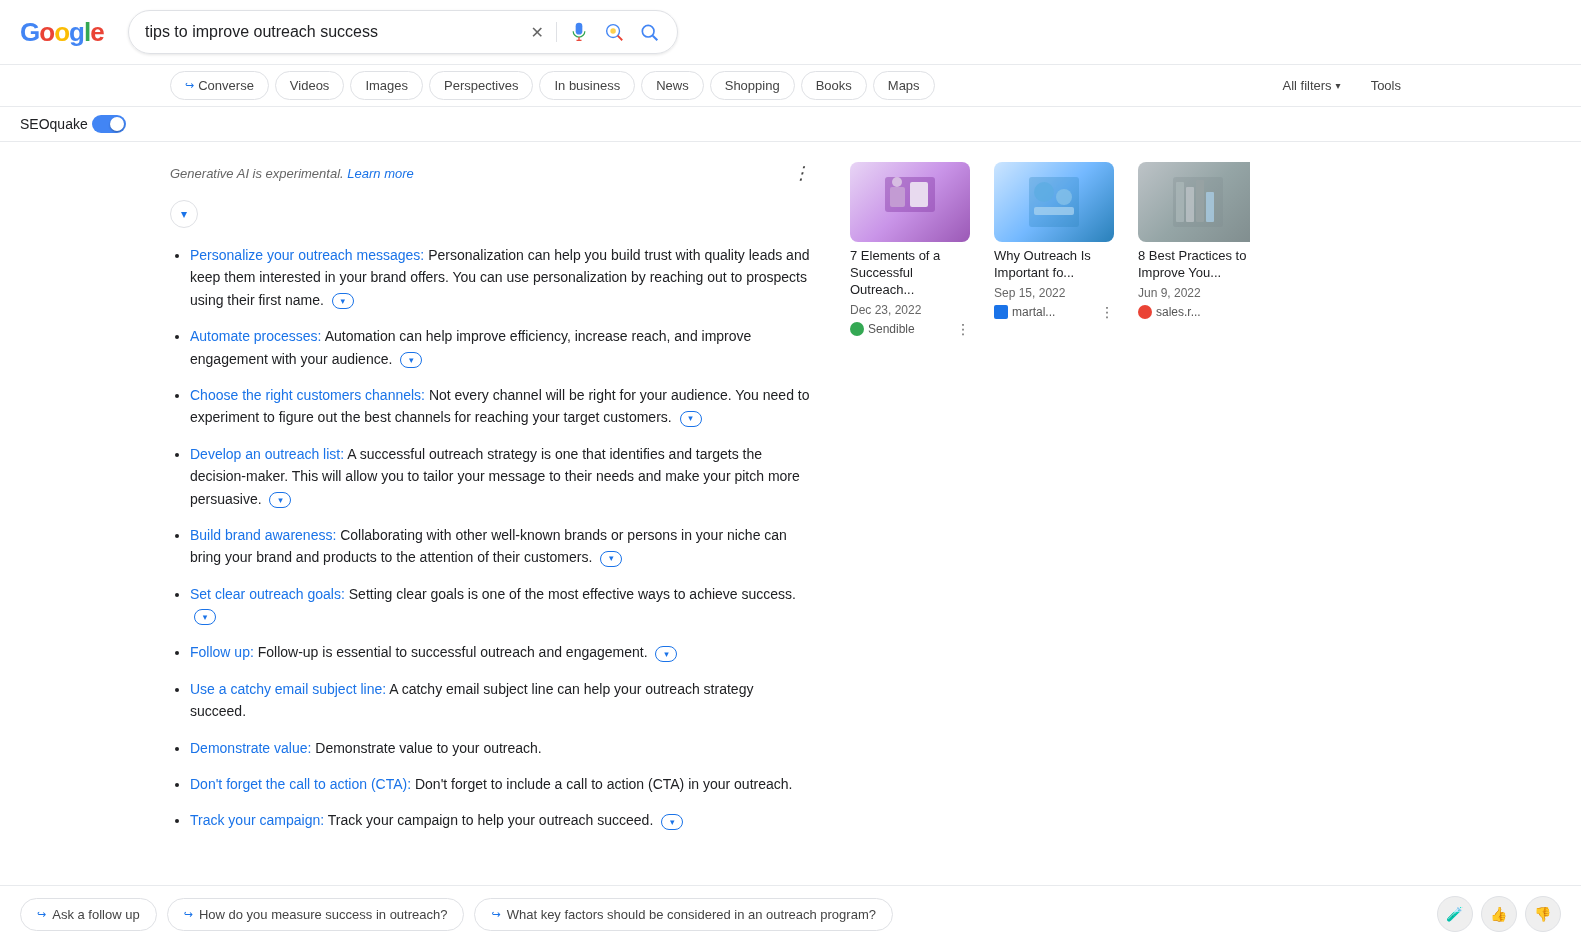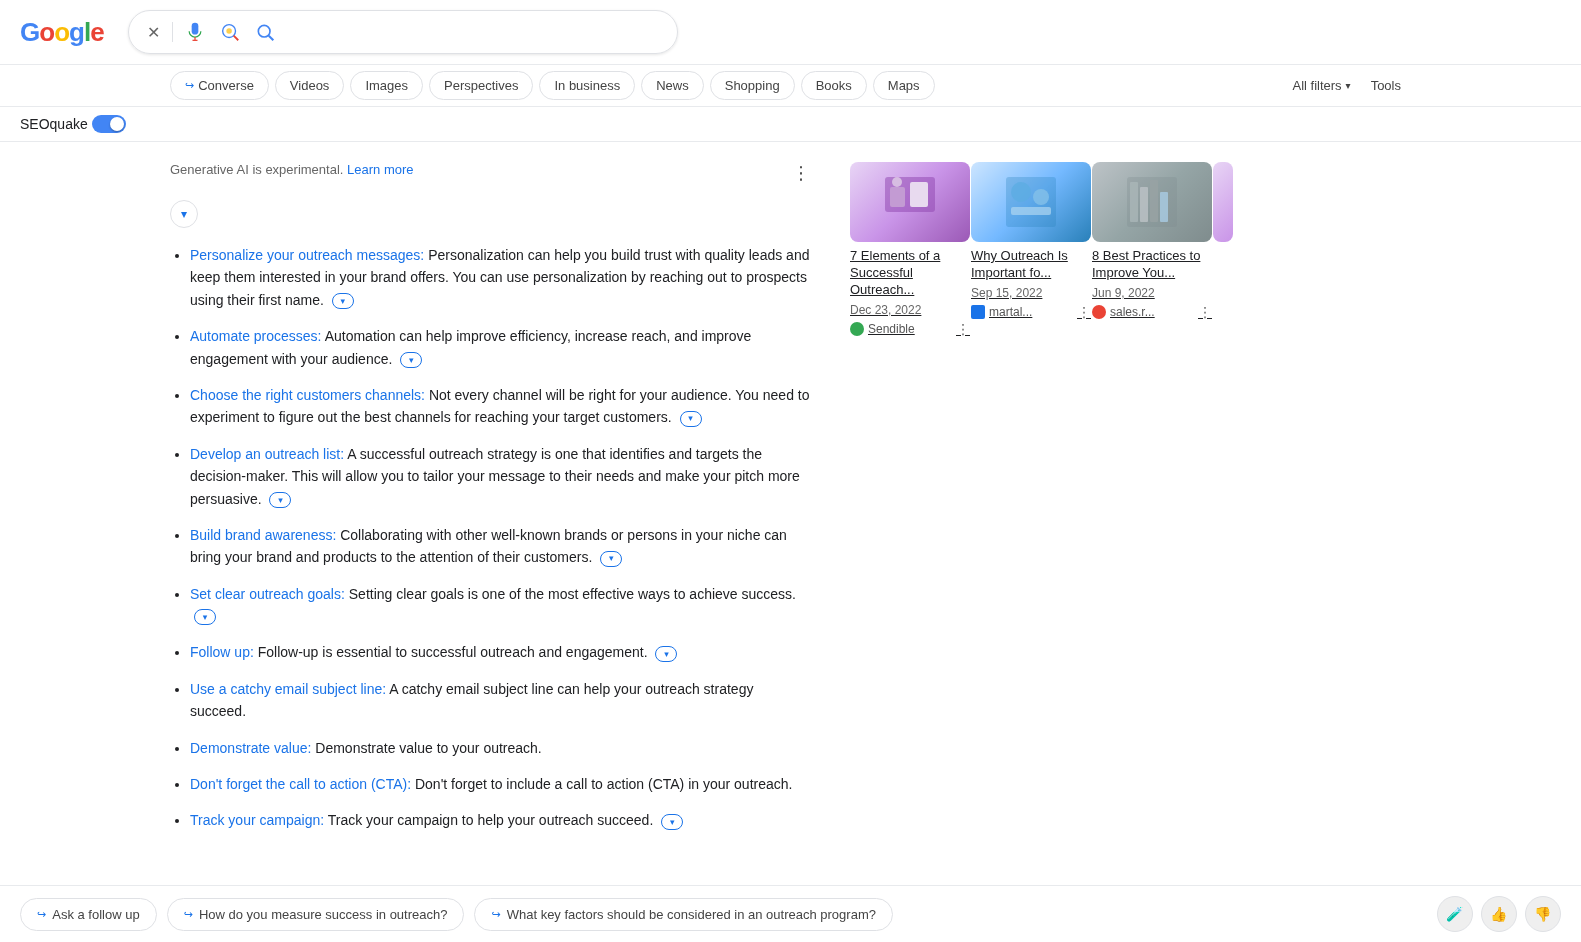--- a/index.html
+++ b/index.html
@@ -17,52 +17,52 @@
 
     .search-bar { display: flex; align-items: center; border: 1px solid #dfe1e5; border-radius: 24px; padding: 8px 16px; gap: 10px; width: 550px; box-shadow: 0 1px 3px rgba(0,0,0,0.1); }
     .search-input { border: none; outline: none; font-size: 16px; flex: 1; color: #202124; }
     .search-icon-btn { background: none; border: none; cursor: pointer; padding: 2px; display: flex; align-items: center; }
     .search-divider { width: 1px; height: 20px; background: #dfe1e5; }
 
     
     .nav-filters { display: flex; align-items: center; padding: 6px 170px; gap: 6px; border-bottom: 1px solid #e8eaed; }
     .filter-chip { display: flex; align-items: center; gap: 4px; padding: 6px 14px; border: 1px solid #dfe1e5; border-radius: 20px; cursor: pointer; font-size: 13px; color: #444; background: #fff; white-space: nowrap; }
     .filter-chip .chip-icon { font-size: 11px; color: #1a73e8; }
-    .nav-right { margin-left: auto; display: flex; align-items: flex-end; }
+    .nav-right { margin-left: auto; display: flex; align-items: flex-end; gap: 10px; }
     .all-filters-btn { display: flex; align-items: center; gap: 4px; cursor: pointer; color: #444; font-size: 13px; padding: 6px 10px; }
     .tools-btn { cursor: pointer; color: #444; font-size: 13px; padding: 6px 10px; }
 
     
     .seoquake-bar { display: flex; align-items: center; padding: 8px 20px; border-bottom: 1px solid #e8eaed; gap: 4px; }
     .toggle { width: 34px; height: 18px; background: #bbb; border-radius: 9px; position: relative; cursor: pointer; }
     .toggle-thumb { width: 14px; height: 14px; background: #fff; border-radius: 50%; position: absolute; top: 2px; left: 18px; box-shadow: 0 1px 2px rgba(0,0,0,0.3); }
     .toggle.on { background: #4285F4; }
 
     
     .main { display: flex; padding: 20px 170px; gap: 40px; }
     .left-panel { flex: 1; max-width: 640px; }
     .right-panel { width: 400px; }
 
     
-    .ai-notice { display: flex; align-items: flex-start; justify-content: space-between; margin-bottom: 16px; font-size: 13px; color: #666; }
+    .ai-notice { display: flex; align-items: center; justify-content: space-between; margin-bottom: 16px; font-size: 13px; color: #666; font-style: italic; }
     .ai-notice a { color: #1a73e8; text-decoration: none; }
     .more-icon { cursor: pointer; color: #444; font-size: 18px; }
 
     
     .ai-header { display: flex; align-items: center; gap: 8px; margin-bottom: 16px; }
     .ai-title { font-size: 20px; color: #1a73e8; font-weight: normal; }
     .expand-btn { width: 28px; height: 28px; border-radius: 50%; border: 1px solid #dfe1e5; display: flex; align-items: center; justify-content: center; cursor: pointer; color: #1a73e8; font-size: 12px; }
 
     
     .outreach-list { margin: 0; padding-left: 20px; list-style: disc; }
     .outreach-list li { margin-bottom: 14px; line-height: 1.6; font-size: 14px; color: #202124; }
     .expand-inline { display: inline-flex; align-items: center; justify-content: center; width: 22px; height: 16px; border: 1px solid #1a73e8; border-radius: 10px; cursor: pointer; color: #1a73e8; font-size: 9px; margin-left: 4px; vertical-align: middle; }
 
     
-    .cards-row { display: flex; gap: 1px; overflow: hidden; text-decoration: underline; }
+    .cards-row { display: flex; gap: 24px; overflow: hidden; }
     .card { width: 120px; flex-shrink: 0; cursor: pointer; }
     .card-img { width: 120px; height: 80px; border-radius: 8px; object-fit: cover; display: block; background: #ccc; }
     .card-title { font-size: 13px; color: #202124; margin: 6px 0 4px; font-weight: 500; line-height: 1.3; }
     .card-date { font-size: 12px; color: #666; margin-bottom: 4px; }
     .card-source { display: flex; align-items: center; gap: 4px; font-size: 12px; color: #555; }
     .source-dot { width: 14px; height: 14px; border-radius: 50%; display: inline-block; }
     .card-more { cursor: pointer; color: #666; font-size: 14px; margin-left: auto; }
 
     
     .bottom-bar { position: fixed; bottom: 0; left: 0; right: 0; background: #fff; border-top: 1px solid #e8eaed; padding: 10px 20px; display: flex; align-items: center; gap: 10px; z-index: 100; }
@@ -85,20 +85,21 @@
   <div class="google-logo">
     <span class="logo-g">G</span>
       <span class="logo-o1">o</span>
       <span class="logo-o2">o</span>
       <span class="logo-g2">g</span>
       <span class="logo-l">l</span>
       <span class="logo-e">e</span>
   </div>
 
   <div class="search-bar">
+    <input class="search-input" type="text" value="tips to improve outreach success" style="">
     <button class="search-icon-btn">
       <span style="color:#666; font-size:16px;">✕</span>
     </button>
     <div class="search-divider"></div>
     <button class="search-icon-btn">
       <svg width="20" height="20" viewBox="0 0 24 24" fill="none">
         <path d="M12 1a4 4 0 0 1 4 4v6a4 4 0 0 1-8 0V5a4 4 0 0 1 4-4z" fill="#4285F4"></path>
         <path d="M19 11a7 7 0 0 1-14 0" stroke="#34A853" stroke-width="1.5" fill="none"></path>
         <line x1="12" y1="18" x2="12" y2="22" stroke="#EA4335" stroke-width="1.5"></line>
         <line x1="9" y1="22" x2="15" y2="22" stroke="#EA4335" stroke-width="1.5"></line>

